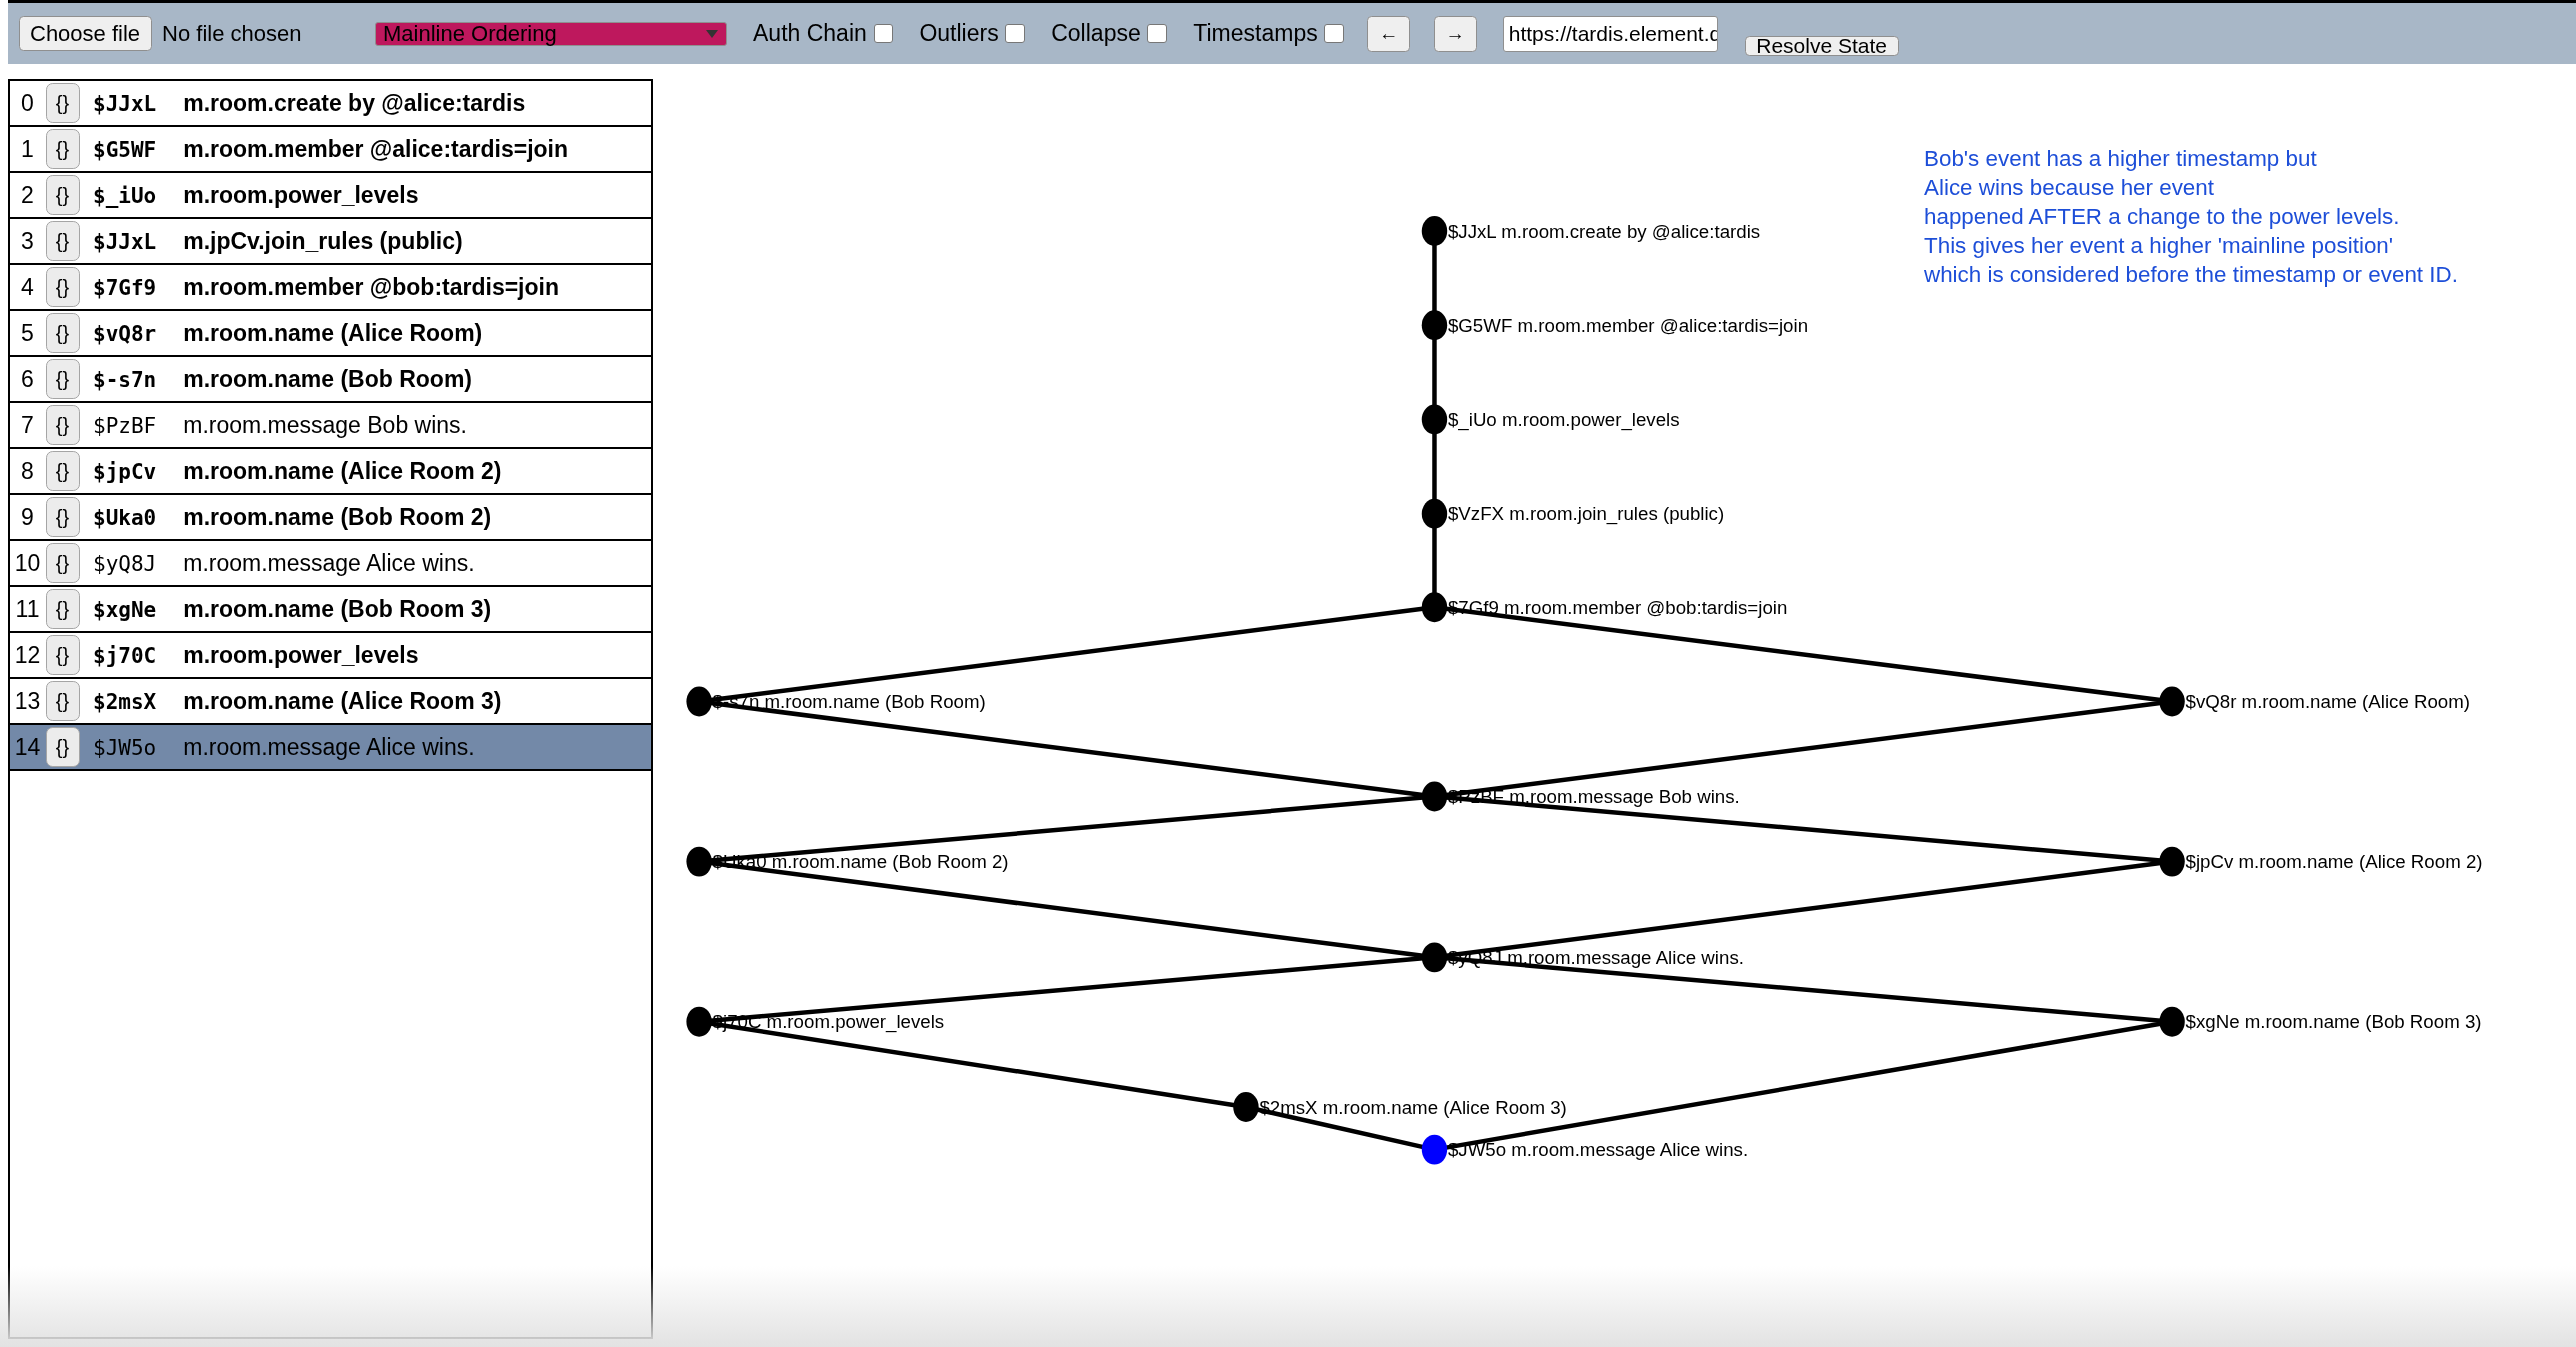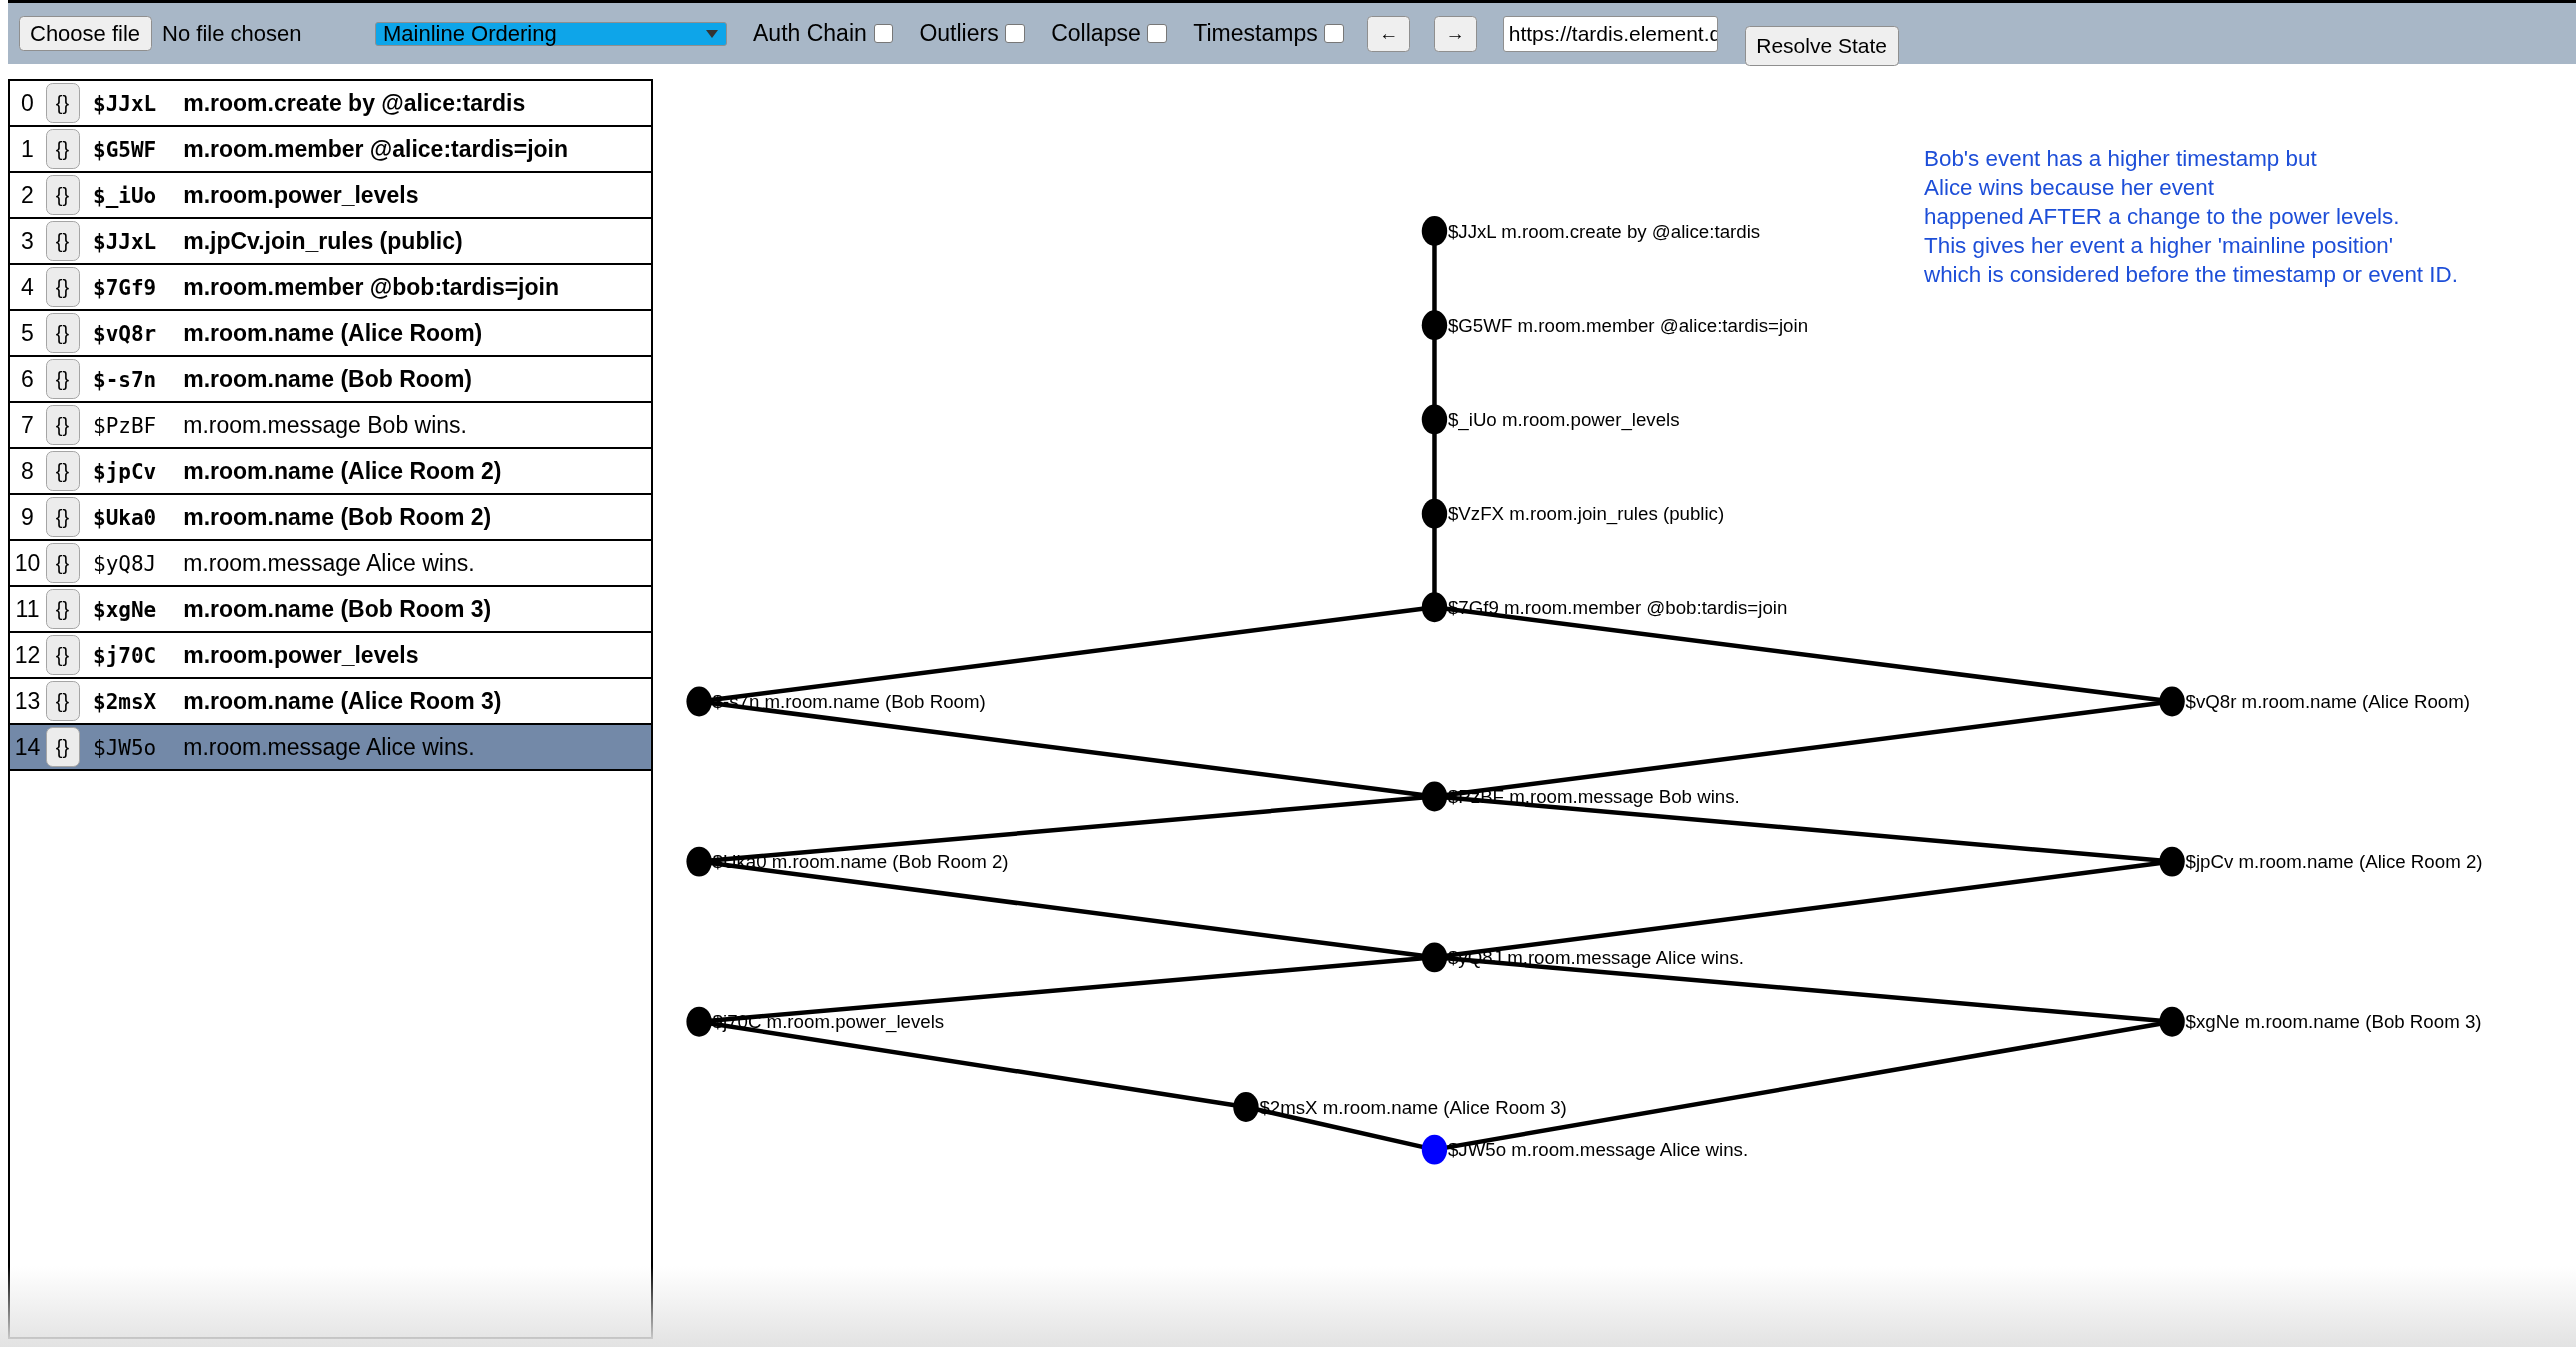--- a/index.html
+++ b/index.html
@@ -46,21 +46,21 @@
   }
   #file-picker { display: flex; align-items: center; gap: 10.5px; }
   #no-file-text {
     font-size: 22px;
     color: #000;
   }
   #ordering-select {
     margin-left: 57px;
     width: 352px;
     height: 24px;
-    background: #0ea5e9;
+    background: #be185d;
     border: 1.5px solid #8f8f8f;
     border-radius: 3px;
     font-family: "Liberation Sans", sans-serif;
     font-size: 22px;
     color: #000;
     padding: 0 7.5px;
     box-sizing: border-box;
     display: flex;
     align-items: center;
     justify-content: space-between;
@@ -107,21 +107,21 @@
     border-radius: 3px;
     font-size: 21px;
     color: #000;
     padding: 0 4.5px;
     box-sizing: border-box;
     display: flex;
     align-items: center;
     overflow: hidden;
     cursor: text;
   }
-  #resolve-state-button { margin-left: 10.5px; font-size: 21px; height: 40px; display:flex; align-items:center;margin-top:24px; }
+  #resolve-state-button { margin-left: 10.5px; font-size: 21px; height: 20px; display:flex; align-items:center;margin-top:24px; }
 
   
   #sidebar {
     position: absolute;
     left: 7.5px;
     top: 79px;
     width: 645px;
     height: 1260px;
     background: #ffffff;
     border: 2.2px solid #000000;

